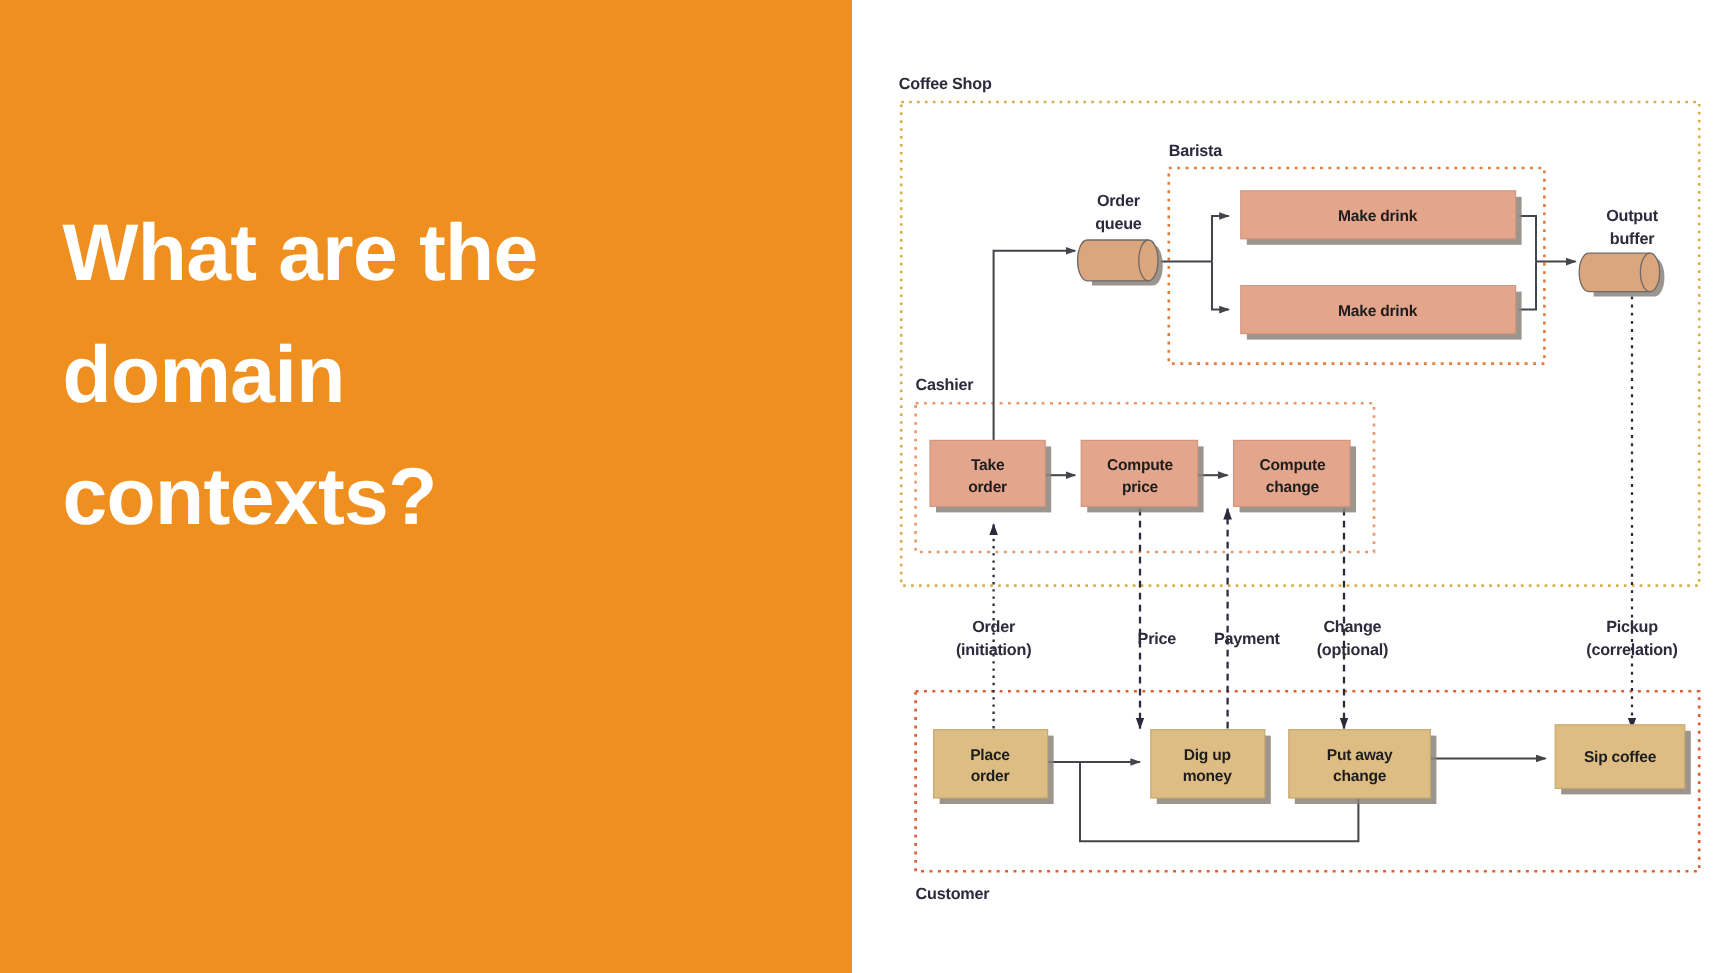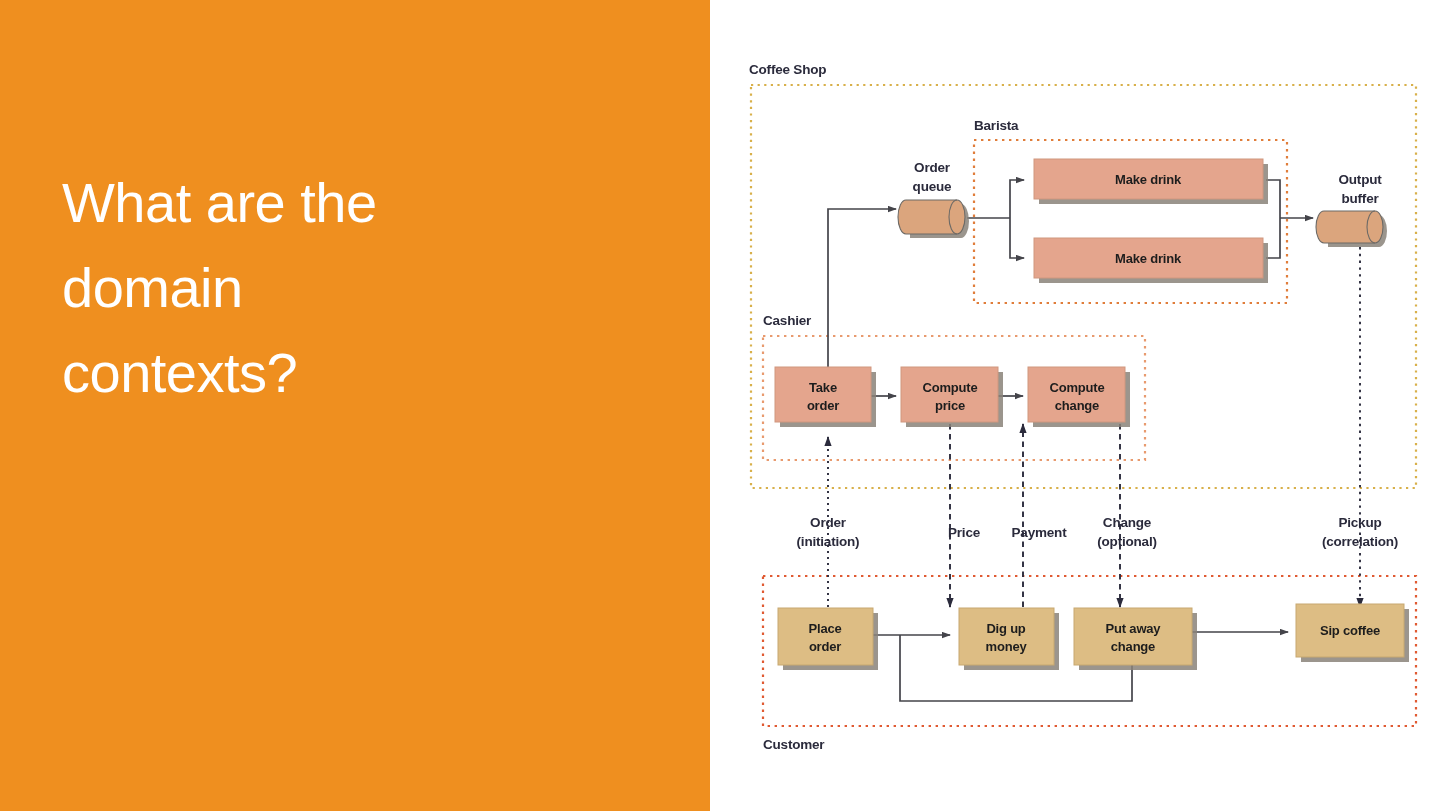--- a/index.html
+++ b/index.html
@@ -27,27 +27,26 @@
     width: 710px;
     height: 811px;
     background: #ef8f1f;
   }
   #title-text {
     position: absolute;
     left: 52px;
     top: 160px;
     width: 600px;
     color: #ffffff;
-    font-size: 56px;
+    font-size: 67px;
     line-height: 1.52;
-    font-weight: 400;
+    font-weight: 700;
     letter-spacing: -0.5px;
     font-family: "Liberation Sans", sans-serif;
     white-space: pre-line;
-    margin-left: 10px;
   }
   
   #diagram-area {
     position: absolute;
     left: 710px;
     top: 0;
     width: 731px;
     height: 811px;
     background: #ffffff;
   }

